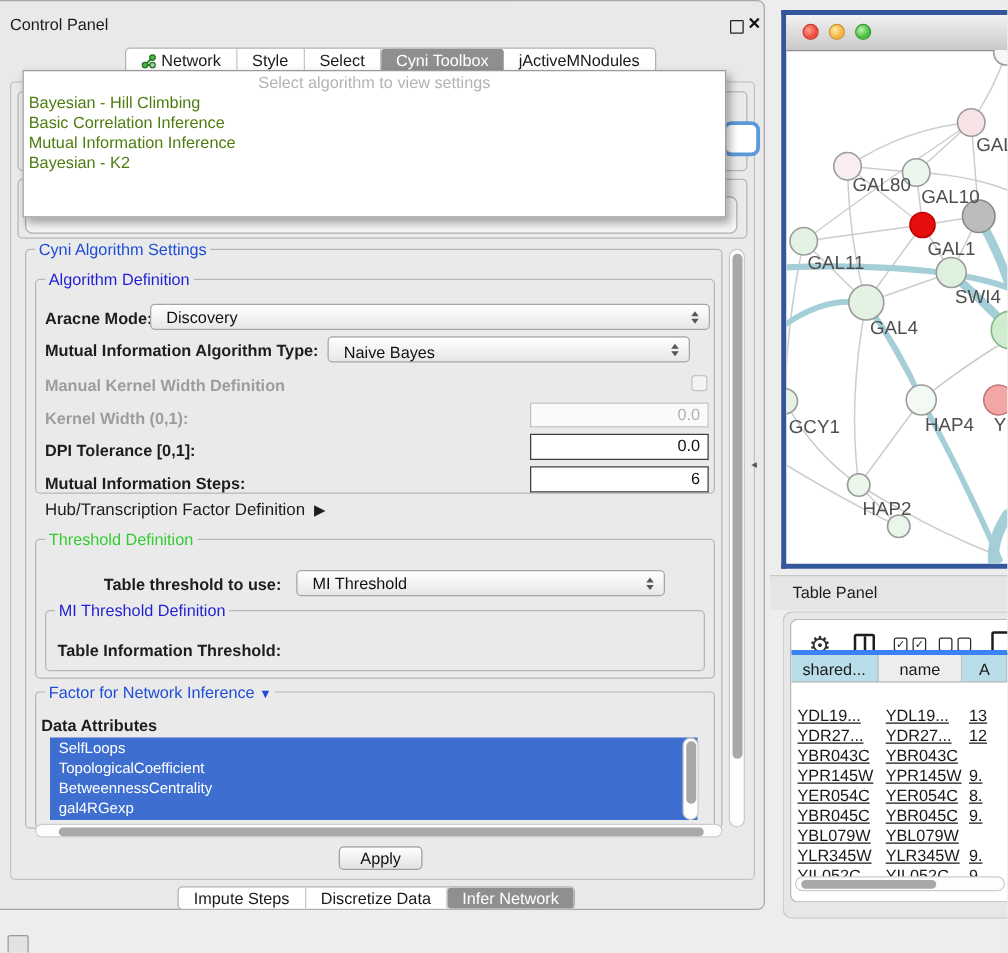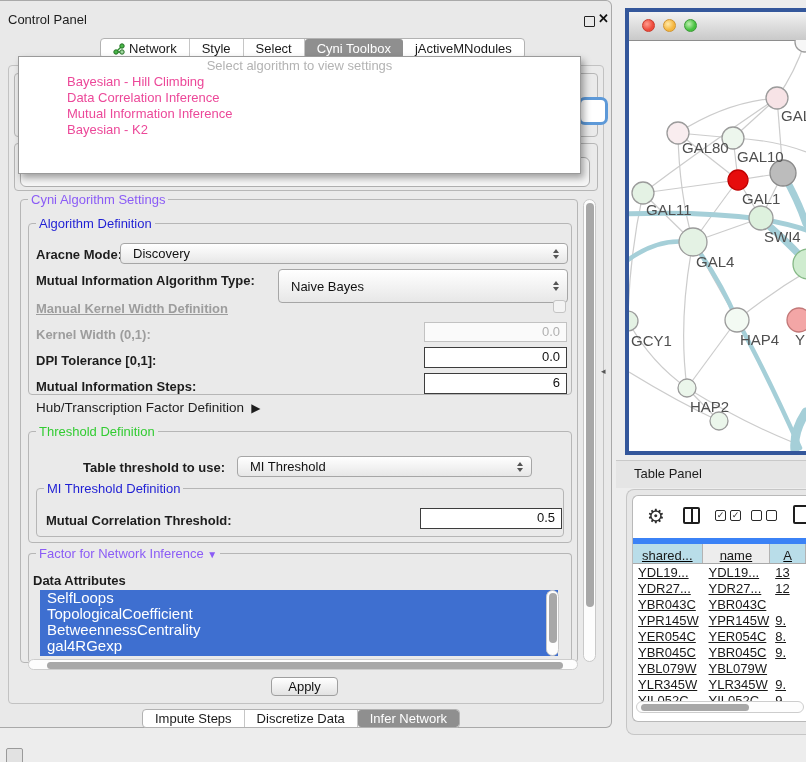--- a/index.html
+++ b/index.html
@@ -34,21 +34,21 @@
 
   
   .inner-panel{
     left:8px;top:64px;width:596px;height:639px;background:#eaeaea;
     border:1px solid #c2c2c2;border-radius:4px;box-sizing:border-box;
   }
 
   .groupbox{position:absolute;border:1px solid #b6b6b6;border-radius:4px;box-sizing:border-box;}
   .legend{
     position:absolute;top:-8px;left:7px;background:#eaeaea;padding:0 3px;
-    font-size:13px;color:#8b5cf6;white-space:nowrap;
+    font-size:13px;color:#1d4ed8;white-space:nowrap;
   }
   .legend.blue{color:#1f1fd4;}
   .legend.green{color:#33cc33;}
 
   .lbl{position:absolute;font-size:13px;font-weight:bold;color:#1d1d1d;white-space:nowrap;}
   .lbl.gray{color:#9d9d9d;}
   .lbl.normal{font-weight:normal;}
 
   .combo{
     position:absolute;display:flex;align-items:center;box-sizing:border-box;
@@ -73,36 +73,36 @@
   }
 
   
   .vtrack{position:absolute;background:#fdfdfd;border:1px solid #c9c9c9;border-radius:7px;box-sizing:border-box;}
   .vthumb{position:absolute;background:#a8a8a8;border-radius:5px;}
   .htrack{position:absolute;background:#fdfdfd;border:1px solid #cdcdcd;border-radius:6px;box-sizing:border-box;}
   .hthumb{position:absolute;background:#a8a8a8;border-radius:5px;}
 
   
   .attr-list{left:40px;top:589px;width:518px;height:66px;overflow:hidden;background:#3e6fd0;}
-  .attr-item{height:16px;line-height:16px;padding-left:7px;font-size:15px;color:#fff;white-space:nowrap;}
+  .attr-item{height:16px;line-height:16px;padding-left:7px;font-size:12px;color:#fff;white-space:nowrap;}
 
   .apply-btn{
     left:271px;top:676px;width:67px;height:19px;box-sizing:border-box;
     border:1px solid #9f9f9f;border-radius:4px;background:linear-gradient(#ffffff,#e2e2e2);
     font-size:13px;color:#111;text-align:center;line-height:17px;
   }
 
   
   .popup{
     left:18px;top:55px;width:563px;height:118px;background:#fff;
     border:1px solid #9a9a9a;box-shadow:3px 4px 7px rgba(0,0,0,0.35);
     box-sizing:border-box;z-index:30;
   }
   .popup-header{height:17px;line-height:17px;text-align:center;font-size:13px;color:#b3b3b3;}
-  .popup-item{height:16px;line-height:16px;padding-left:4px;font-size:13px;color:#ec4899;white-space:nowrap;margin-left:44px;}
+  .popup-item{height:16px;line-height:16px;padding-left:4px;font-size:13px;color:#4d7c0f;white-space:nowrap;}
   .popup-item.bold{font-weight:bold;}
 
   
   .behind-combo{left:578px;top:96px;width:30px;height:28px;border:3px solid #5d99d8;border-radius:7px;background:#fff;box-sizing:border-box;}
   .behind-field{left:20px;top:156px;width:570px;height:30px;border:1px solid #aeaeae;border-radius:6px;background:#f6f6f6;box-sizing:border-box;}
 
   
   .net-window{
     left:625px;top:8px;width:181px;height:447px;box-sizing:border-box;
     border:4px solid #34579b;border-right:none;background:#fff;
@@ -124,21 +124,21 @@
   .tp-card{left:632px;top:495px;width:174px;height:227px;background:#fff;border:1px solid #b9b9b9;border-right:none;border-radius:6px 0 0 6px;box-sizing:border-box;overflow:hidden;}
 
   .tp-toolbar{position:absolute;left:0;top:0;width:100%;height:42px;}
   .icon-gear{position:absolute;left:14px;top:8px;font-size:20px;color:#2e2e2e;font-family:"DejaVu Sans",sans-serif;}
   .icon-split{position:absolute;left:50px;top:11px;width:17px;height:17px;border:2px solid #1e1e1e;border-radius:2px;box-sizing:border-box;}
   .icon-split:after{content:"";position:absolute;left:50%;top:0;width:2px;height:100%;background:#1e1e1e;transform:translateX(-50%);}
   .cb-pair{position:absolute;top:14px;display:flex;gap:4px;}
   .cb{width:11px;height:11px;border:1.5px solid #2a2a2a;border-radius:2px;box-sizing:border-box;font-size:9px;line-height:8px;text-align:center;color:#2a2a2a;}
   .icon-partial{position:absolute;left:160px;top:9px;width:20px;height:19px;border:2px solid #1e1e1e;border-radius:2px;box-sizing:border-box;background:#fff;}
 
-  .tp-header{position:absolute;left:0;top:42px;width:100%;height:26px;border-top:6px solid #3b82f6;border-bottom:1px solid #a9a9a9;box-sizing:border-box;display:flex;text-decoration:underline;}
+  .tp-header{position:absolute;left:0;top:24px;width:100%;height:26px;border-top:4px solid #3b82f6;border-bottom:1px solid #a9a9a9;box-sizing:border-box;display:flex;}
   .tp-hcell{height:100%;line-height:24px;font-size:13px;color:#1a1a1a;text-align:center;border-right:1px solid #b3b3b3;box-sizing:border-box;background:#ededed;}
   .tp-hcell.blue{background:#b9dde9;}
   .tp-rows{position:absolute;left:0;top:69px;width:100%;}
   .tp-row{display:flex;height:16px;line-height:16px;font-size:13px;color:#1a1a1a;text-decoration:underline;}
   .tp-cell{white-space:nowrap;overflow:hidden;}
 
   .bottom-mini-icon{left:6px;top:748px;width:17px;height:16px;border:1.5px solid #9a9a9a;border-radius:2px;background:#e2e2e2;box-sizing:border-box;}
   .splitter-arrow{left:601px;top:366px;font-size:9px;color:#555;}
 
   .net-tab-icon{display:inline-block;width:12px;height:12px;position:relative;}
@@ -191,25 +191,25 @@
 
   <div class="groupbox" style="left:28px;top:222px;width:544px;height:172px;">
     <span class="legend blue">Algorithm Definition</span>
   </div>
   <div class="lbl" style="left:36px;top:246px;">Aracne Mode:</div>
   <div class="combo" style="left:120px;top:242px;width:448px;height:21px;">
     <span>Discovery</span>
     <span class="spin"></span>
   </div>
   <div class="lbl" style="left:36px;top:272px;">Mutual Information Algorithm Type:</div>
-  <div class="combo" style="left:278px;top:268px;width:290px;height:34px;">
+  <div class="combo" style="left:262px;top:268px;width:290px;height:21px;align-items:flex-end;">
     <span>Naive Bayes</span>
     <span class="spin"></span>
   </div>
-  <div class="lbl gray" style="left:36px;top:300px;text-decoration:underline;">Manual Kernel Width Definition</div>
+  <div class="lbl gray" style="left:36px;top:300px;">Manual Kernel Width Definition</div>
   <div class="checkbox" style="left:553px;top:299px;"></div>
   <div class="lbl gray" style="left:36px;top:326px;">Kernel Width (0,1):</div>
   <div class="field disabled" style="left:424px;top:321px;width:143px;height:20px;">0.0</div>
   <div class="lbl" style="left:36px;top:352px;">DPI Tolerance [0,1]:</div>
   <div class="field active" style="left:424px;top:346px;width:143px;height:21px;">0.0</div>
   <div class="lbl" style="left:36px;top:378px;">Mutual Information Steps:</div>
   <div class="field active" style="left:424px;top:372px;width:143px;height:21px;">6</div>
 
   <div class="lbl normal" style="left:36px;top:399px;font-size:13.5px;">
     <span>Hub/Transcription Factor Definition</span>
@@ -220,22 +220,21 @@
     <span class="legend green">Threshold Definition</span>
   </div>
   <div class="lbl" style="left:83px;top:459px;">Table threshold to use:</div>
   <div class="combo" style="left:237px;top:455px;width:295px;height:21px;">
     <span>MI Threshold</span>
     <span class="spin"></span>
   </div>
   <div class="groupbox" style="left:36px;top:487px;width:528px;height:49px;">
     <span class="legend blue">MI Threshold Definition</span>
   </div>
-  <div class="lbl" style="left:46px;top:512px;">Mutual Correlation Threshold:</div>
-  <div class="field active" style="left:420px;top:507px;width:142px;height:21px;">0.5</div>
+  <div class="lbl" style="left:46px;top:512px;">Table Information Threshold:</div>
 
   <div class="groupbox" style="left:28px;top:552px;width:544px;height:110px;border-bottom:none;">
     <span class="legend">
       <span>Factor for Network Inference</span>
       <span style="font-size:10px;">▼</span>
     </span>
   </div>
   <div class="lbl" style="left:33px;top:572px;">Data Attributes</div>
   <div class="abs attr-list">
     <div class="attr-item">SelfLoops</div>
@@ -265,21 +264,21 @@
         <span>Discretize Data</span>
       </div>
     <div class="tab sel">
         <span>Infer Network</span>
       </div>
   </div>
 
   <div class="abs popup">
     <div class="popup-header">Select algorithm to view settings</div>
     <div class="popup-item">Bayesian - Hill Climbing</div>
-    <div class="popup-item">Data Correlation Inference</div>
+    <div class="popup-item">Basic Correlation Inference</div>
     <div class="popup-item">Mutual Information Inference</div>
     <div class="popup-item">Bayesian - K2</div>
   </div>
 </div>
 
 <div class="abs splitter-arrow">◂</div>
 
 <div class="abs net-window">
   <div class="net-titlebar">
     <div class="light red"></div>

